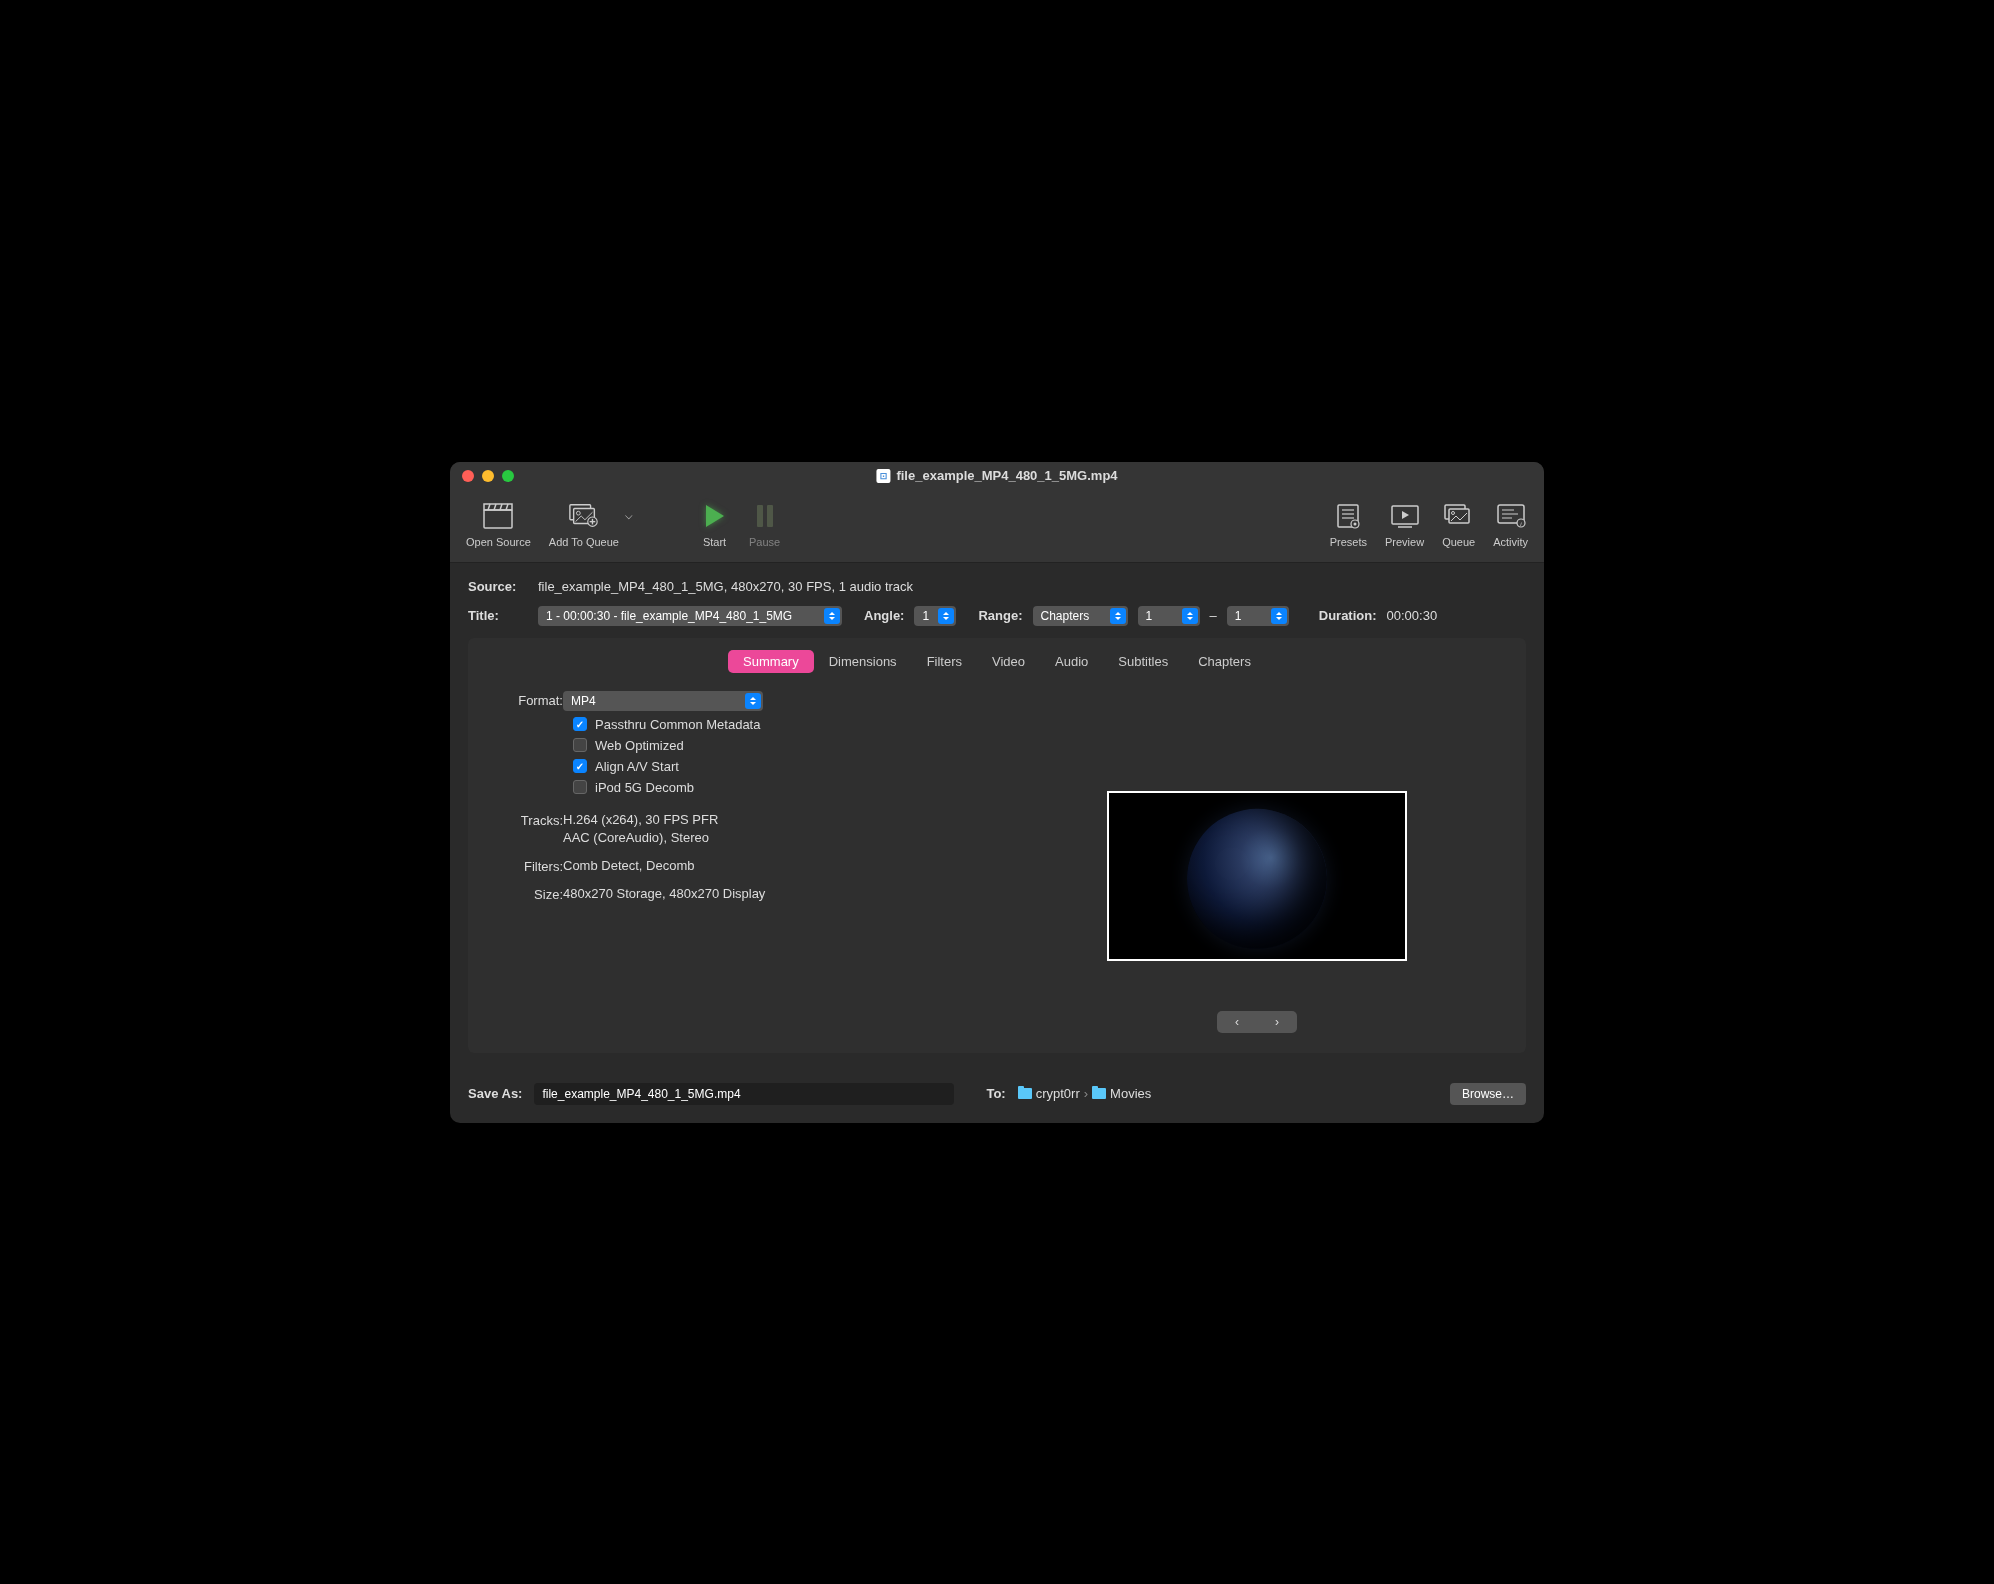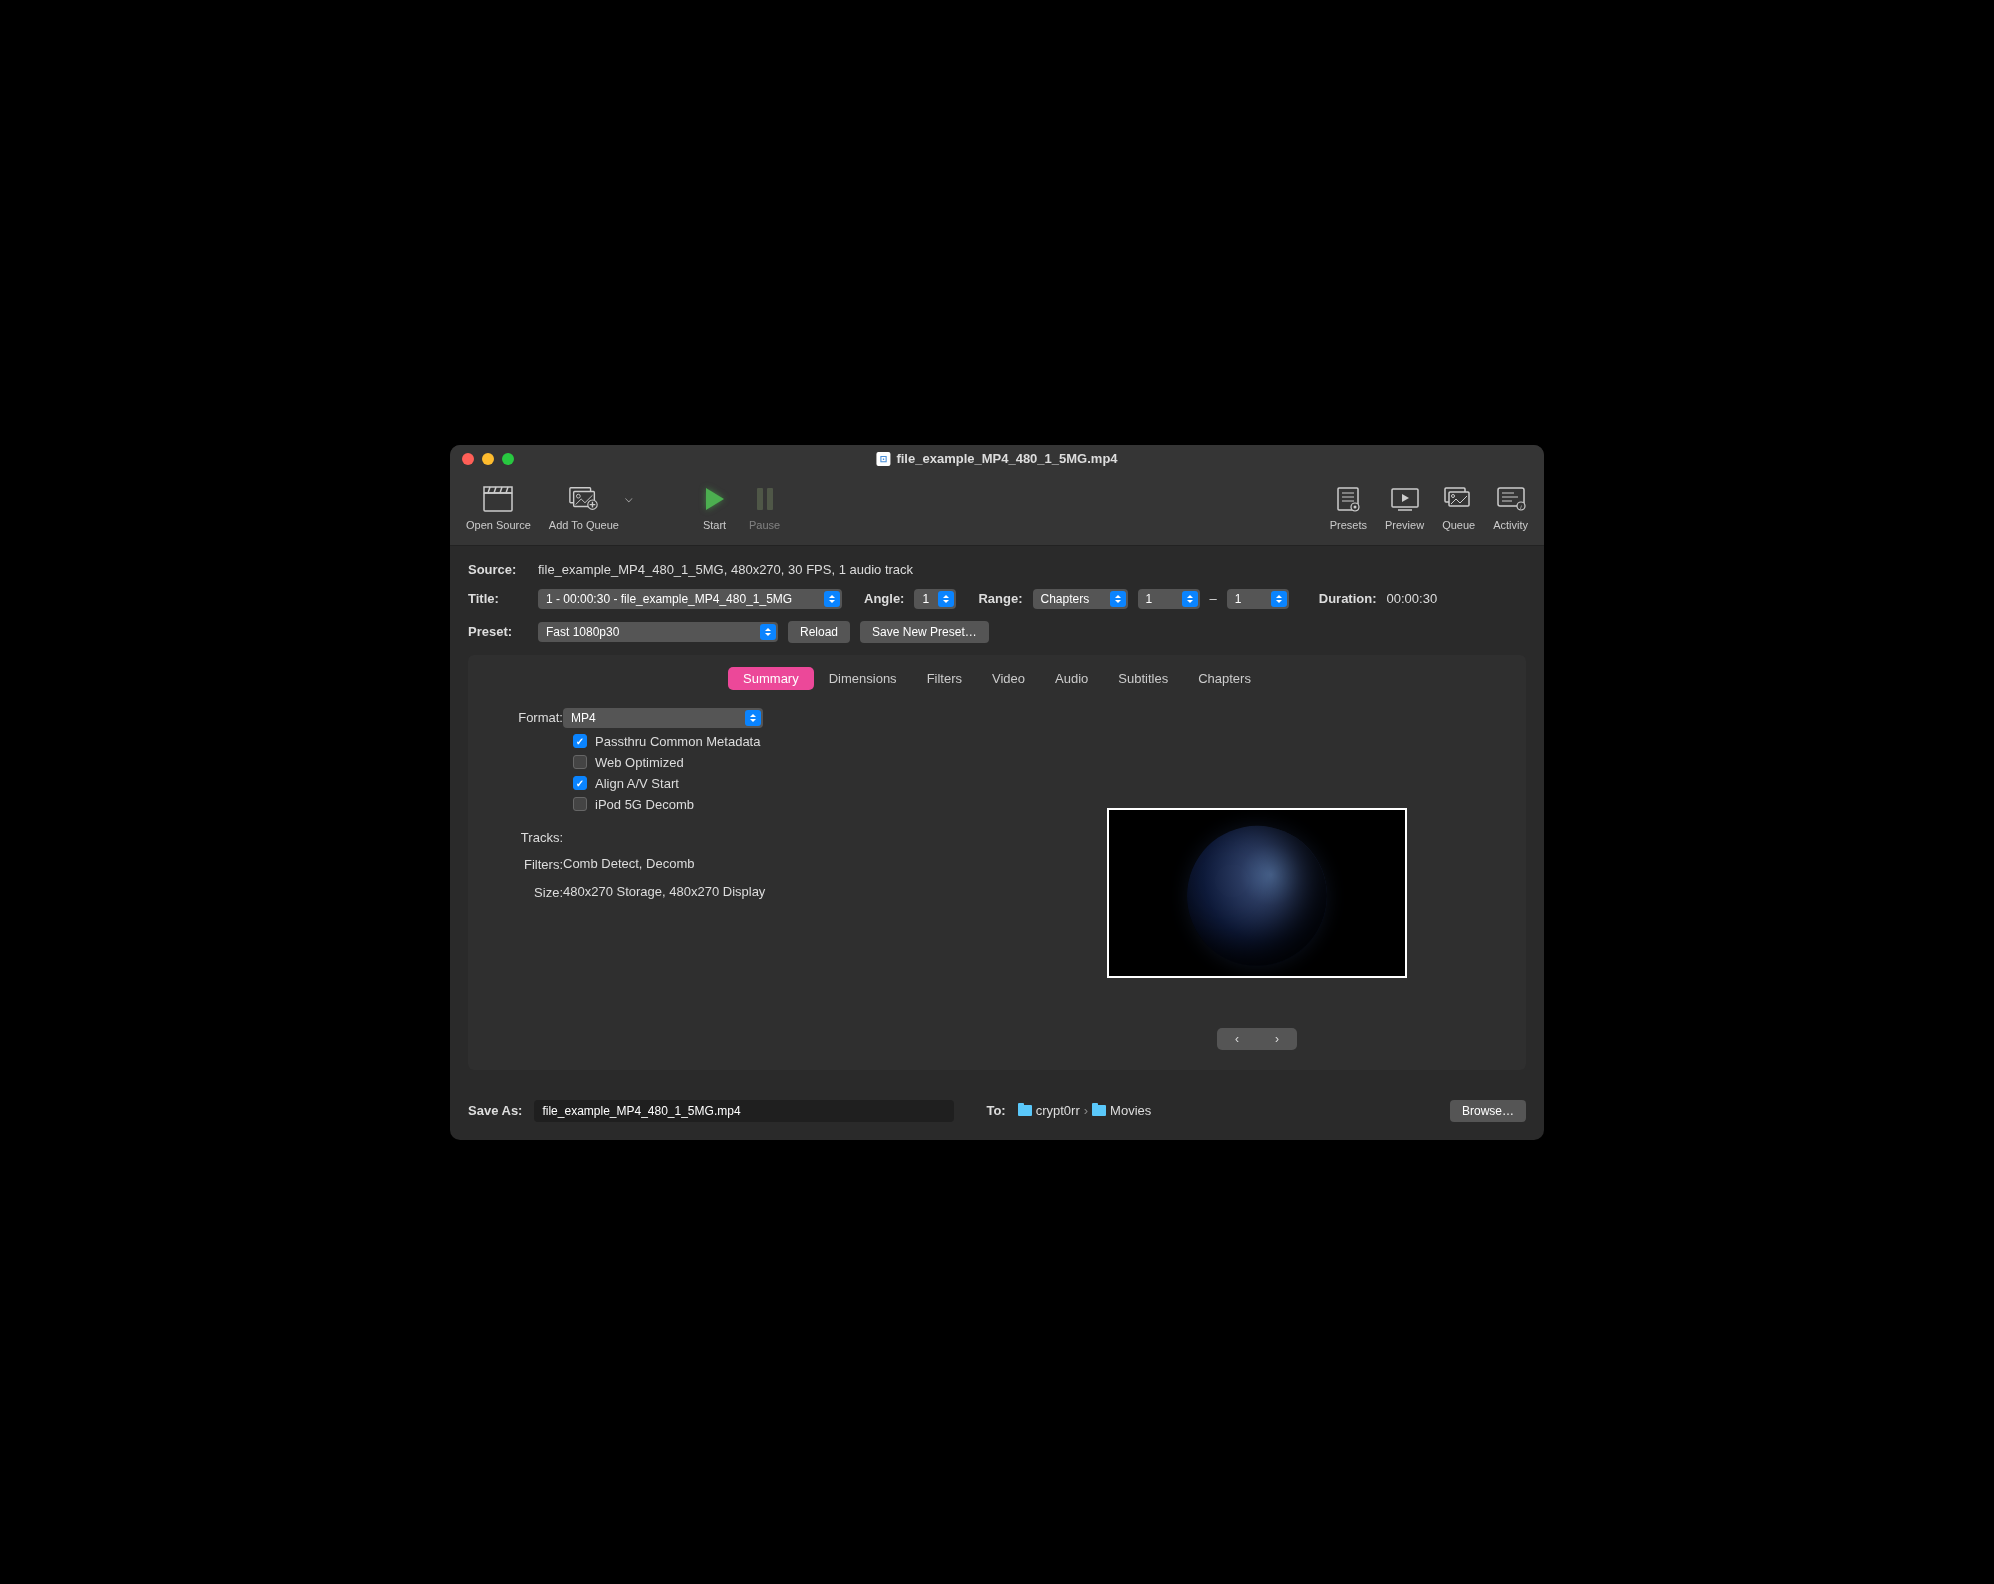--- a/index.html
+++ b/index.html
@@ -192,26 +192,20 @@
       <div class="select-wrap"><select style="width:42px;"><option>1</option></select><div class="select-arrows"></div></div>
       <div style="font-weight:600;margin-left:12px;">Range:</div>
       <div class="select-wrap"><select style="width:95px;"><option>Chapters</option></select><div class="select-arrows"></div></div>
       <div class="select-wrap"><select style="width:62px;"><option>1</option></select><div class="select-arrows"></div></div>
       <span>–</span>
       <div class="select-wrap"><select style="width:62px;"><option>1</option></select><div class="select-arrows"></div></div>
       <div style="font-weight:600;margin-left:20px;">Duration:</div>
       <div>00:00:30</div>
     </div>
 
-    <div class="row">
-      <div class="label-col">Preset:</div>
-      <div class="select-wrap"><select style="width:240px;"><option>Fast 1080p30</option></select><div class="select-arrows"></div></div>
-      <button class="btn">Reload</button>
-      <button class="btn">Save New Preset…</button>
-    </div>
 
     <div class="tabs-container">
       <div class="tabs">
         <div class="tab active">Summary</div>
         <div class="tab">Dimensions</div>
         <div class="tab">Filters</div>
         <div class="tab">Video</div>
         <div class="tab">Audio</div>
         <div class="tab">Subtitles</div>
         <div class="tab">Chapters</div>
@@ -234,20 +228,24 @@
           <div class="checkbox-row">
             <div class="checkbox checked"></div>
             <span>Align A/V Start</span>
           </div>
           <div class="checkbox-row" style="margin-bottom:16px;">
             <div class="checkbox"></div>
             <span>iPod 5G Decomb</span>
           </div>
           <div class="form-row">
             <div class="form-label">Tracks:</div>
+            <div class="form-val">
+              <div>H.264 (x264), 30 FPS PFR</div>
+              <div>AAC (CoreAudio), Stereo</div>
+            </div>
           </div>
           <div class="form-row" style="margin-top:10px;">
             <div class="form-label">Filters:</div>
             <div class="form-val">Comb Detect, Decomb</div>
           </div>
           <div class="form-row" style="margin-top:10px;">
             <div class="form-label">Size:</div>
             <div class="form-val">480x270 Storage, 480x270 Display</div>
           </div>
         </div>

